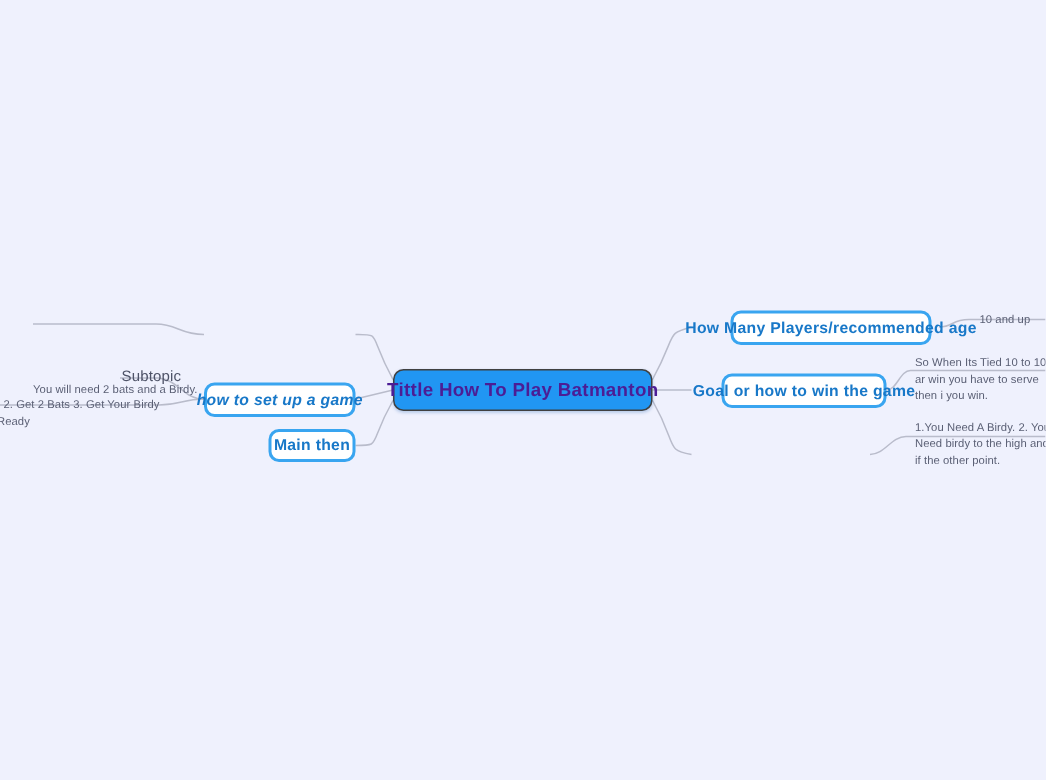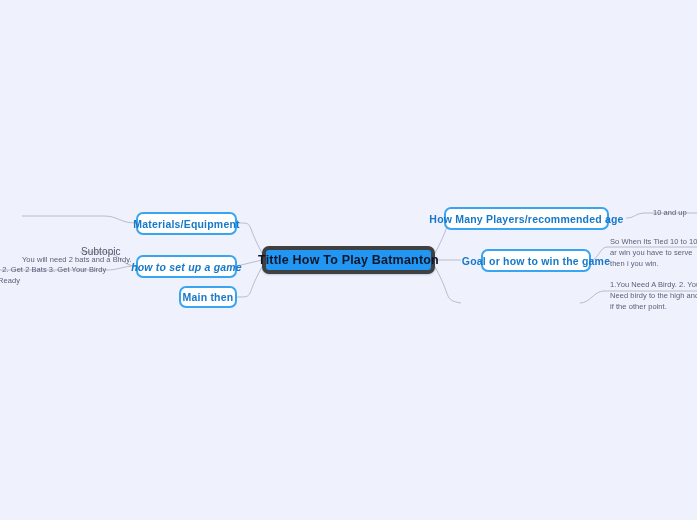--- a/index.html
+++ b/index.html
@@ -32,22 +32,22 @@
     display: flex;
     align-items: center;
     justify-content: center;
     border-radius: 7px;
     font-weight: bold;
     letter-spacing: 0.2px;
     white-space: nowrap;
   }
   .node-root {
     background: #2196f3;
-    color: #0f172a;
-    border: 4px solid #404040;
+    color: #4c1d95;
+    border: 1px solid #404040;
     font-size: 12.5px;
     box-shadow: 0 1px 2px rgba(30, 100, 180, 0.25);
   }
   .node-topic {
     background: #ffffff;
     color: #1878c8;
     border: 2px solid #39a5f0;
     font-size: 10.5px;
   }
   .leaf-text {
@@ -94,33 +94,30 @@
       <path d="M626 218 C 636 218, 634 213, 646 213 L 697 213"></path>
       <path d="M591 260 C 598 260, 600 247, 607 247 L 697 247"></path>
       <path d="M580 303 C 590 303, 594 291, 604 291 L 697 291"></path>
     </g>
   </svg>
 
   <div class="node node-root" style="left:262px; top:246px; width:173px; height:28px;">
     <span>Tittle How To Play Batmanton</span>
   </div>
 
-  <div class="node node-topic" style="left:136px; top:212px; width:101px; height:23px;">
-    <span>Materials/Equipment</span>
-  </div>
 
   <div class="node node-topic" style="left:136px; top:255px; width:101px; height:23px;font-style:italic;">
     <span>how to set up a game</span>
   </div>
 
   <div class="node node-topic" style="left:179px; top:286px; width:58px; height:22px;">
     <span>Main then</span>
   </div>
 
-  <div class="node node-topic" style="left:444px; top:207px; width:165px; height:23px;">
+  <div class="node node-topic" style="left:487px; top:207px; width:134px; height:23px;">
     <span>How Many Players/recommended age</span>
   </div>
 
   <div class="node node-topic" style="left:461px; top:249px; width:110px; height:23px;margin-left:20px;">
     <span>Goal or how to win the game</span>
   </div>
 
 
   <div class="leaf-text left" style="left:22px; top:212px; width:110px;margin-top:43px;">You will need 2 bats and a Birdy.</div>
 

